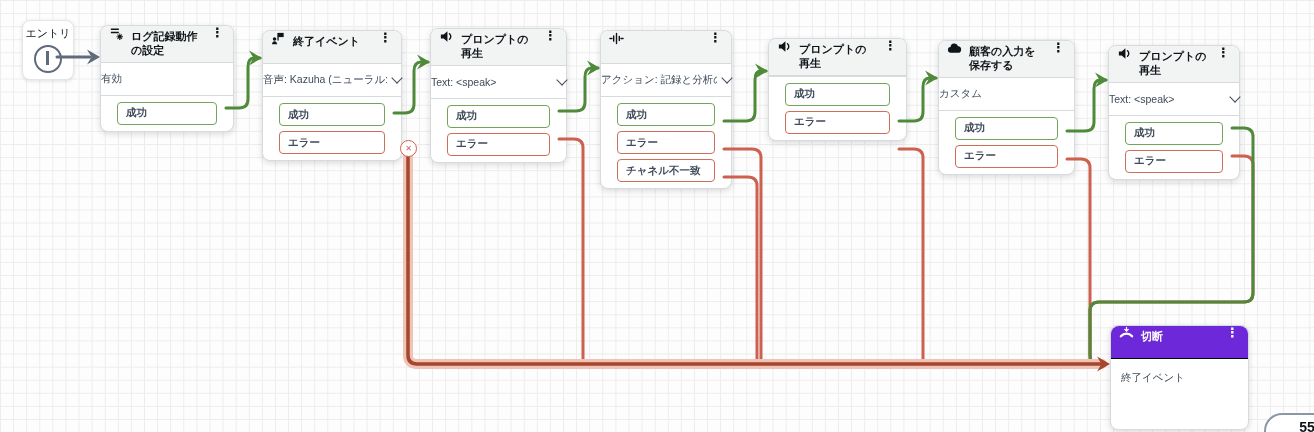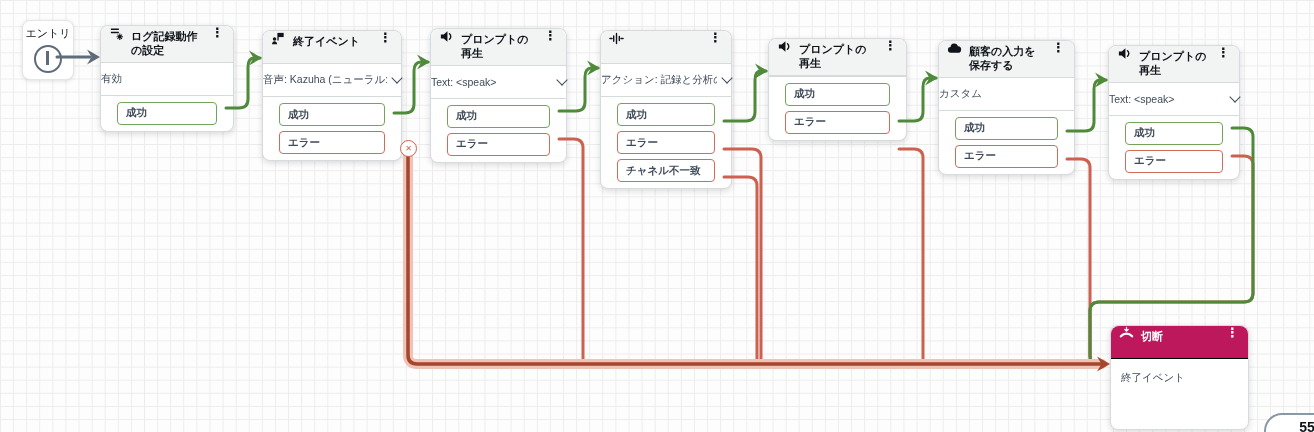--- a/index.html
+++ b/index.html
@@ -30,21 +30,21 @@
   
   .node{
     position:absolute;background:#fff;border:1px solid #d6dbdf;border-radius:8px;
     box-shadow:0 2px 6px rgba(0,0,0,.14);z-index:2;font-size:10.5px;color:#3f4b5a;
   }
   .node-header{
     display:flex;align-items:flex-start;gap:7px;background:#f2f3f3;
     border-bottom:1px solid #d5dbdb;border-radius:8px 8px 0 0;
     padding:0 8px;min-height:32px;
   }
-  .node--terminal .node-header{background:#be185d;border-bottom-color:#000;}
+  .node--terminal .node-header{background:#6d28d9;border-bottom-color:#000;}
   .node--terminal .node-title{color:#fff;}
   .node--terminal .kebab{color:#fff;}
   .node-icon{width:15px;height:15px;flex:0 0 auto;display:flex;align-items:center;}
   .node-title{font-weight:bold;font-size:11px;line-height:1.25;color:#0f1419;flex:1;padding:4px 0;}
   .kebab{margin-left:auto;font-size:13px;font-weight:bold;color:#0f1419;cursor:pointer;line-height:1;padding:0 1px;}
   .node-param{display:flex;align-items:center;padding:9px 0;min-height:14px;color:#3f4b5a;}
   .param-text{flex:1;white-space:nowrap;overflow:hidden;}
   .chevron{width:7px;height:7px;border-right:1.6px solid #3f4b5a;border-bottom:1.6px solid #3f4b5a;
     transform:rotate(45deg);margin-left:6px;margin-top:-4px;flex:0 0 auto;cursor:pointer;}
   .node-outputs{border-top:1px solid #d5dbdb;padding:6px 16px;display:flex;flex-direction:column;gap:5px;font-weight:bold;}

